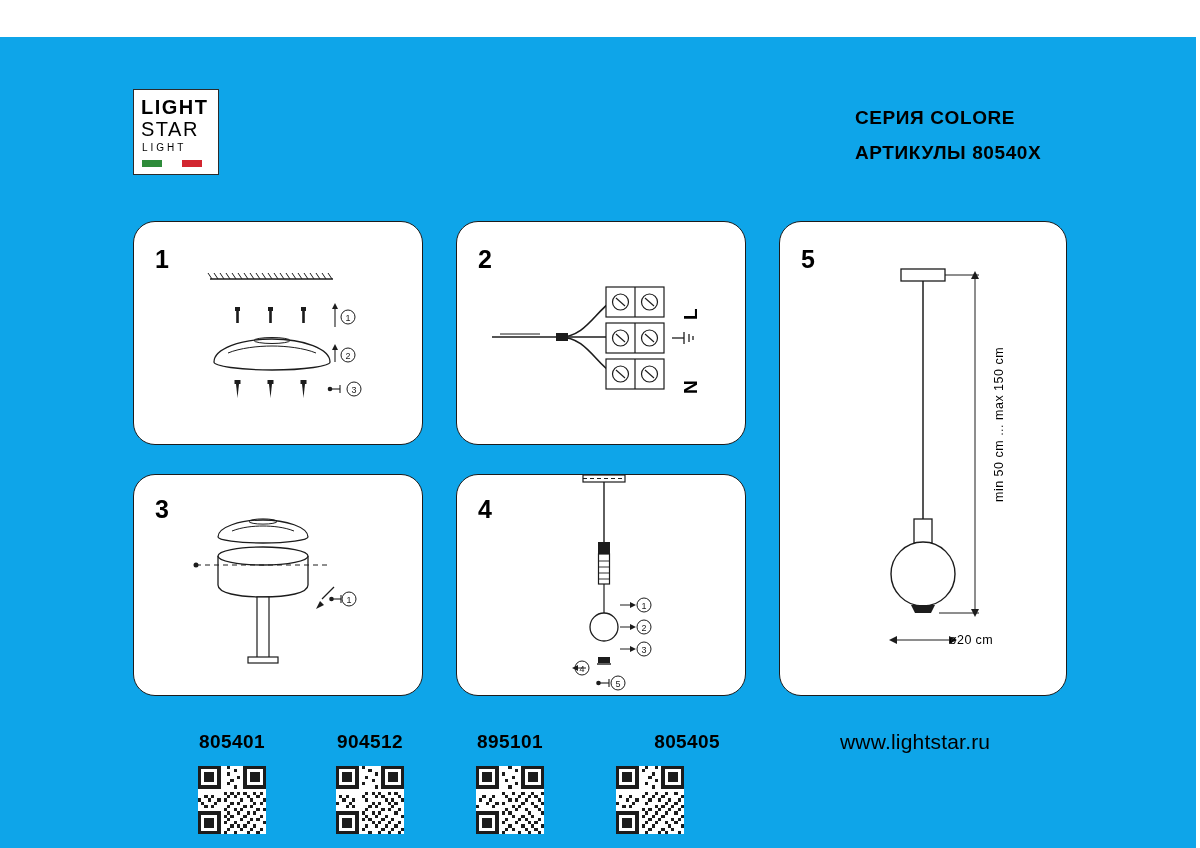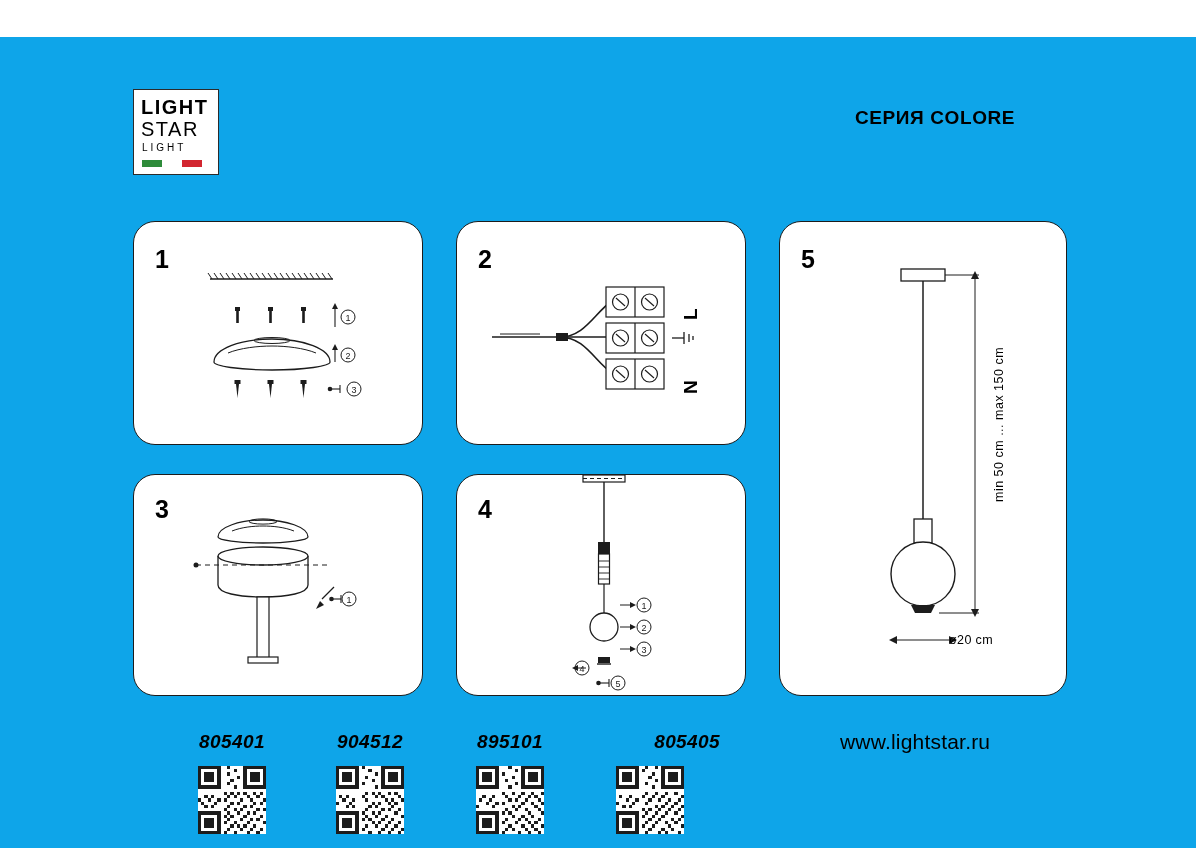--- a/index.html
+++ b/index.html
@@ -120,21 +120,20 @@
   .num2 { left: 478px; top: 208px; }
   .num3 { left: 155px; top: 458px; }
   .num4 { left: 478px; top: 458px; }
   .num5 { left: 801px; top: 208px; }
 
   
   .code-item {
     position: absolute;
     width: 140px;
     text-align: center;
-    font-style: italic;
   }
   .code-label {
     font-size: 19px;
     font-weight: bold;
     letter-spacing: 0.4px;
   }
   .qr {
     margin: 13px auto 0 auto;
     width: 68px;
     height: 68px;
@@ -201,20 +200,21 @@
     <div class="logo-group">LIGHT</div>
     <div class="logo-flag">
       <span class="flag-g"></span>
         <span class="flag-w"></span>
         <span class="flag-r"></span>
     </div>
   </div>
 
 
   <div class="series">СЕРИЯ COLORE</div>
+  <div class="articles">АРТИКУЛЫ 80540X</div>
 
   <div class="panel" id="panel1"></div>
   <div class="panel" id="panel2"></div>
   <div class="panel" id="panel3"></div>
   <div class="panel" id="panel4"></div>
   <div class="panel" id="panel5"></div>
 
   <div class="panel-num num1">1</div>
   <div class="panel-num num2">2</div>
   <div class="panel-num num3">3</div>

